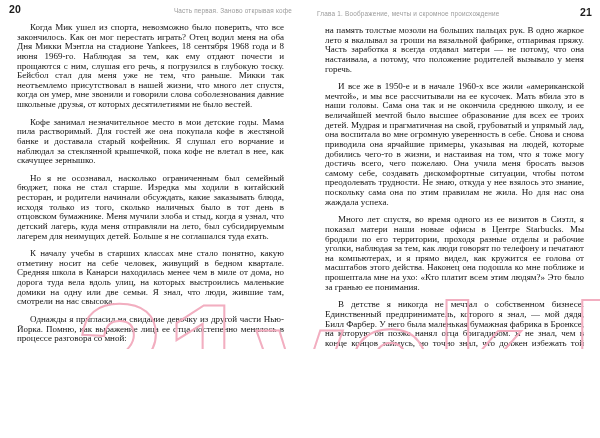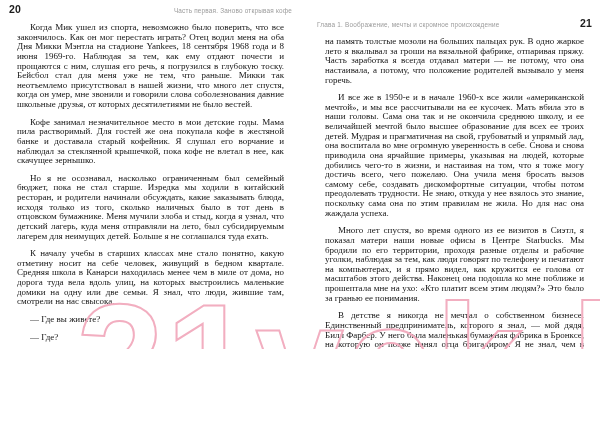--- a/index.html
+++ b/index.html
@@ -3,21 +3,21 @@
 <meta charset="utf-8">
 <style>
   html,body{margin:0;padding:0;background:#ffffff;}
   .screen{
     position:relative;width:600px;height:349px;overflow:hidden;background:#ffffff;
     font-family:"Liberation Serif","DejaVu Serif",serif;
   }
   .spread{position:absolute;inset:0;display:flex;}
   .page{position:relative;box-sizing:border-box;}
   .page-left{width:300px;padding:3px 8px 0 9px;}
-  .page-right{width:300px;padding:17px 8px 0 17px;}
+  .page-right{width:300px;padding:6px 8px 0 17px;}
   .header{
     display:flex;justify-content:space-between;align-items:baseline;
     font-family:"Liberation Sans",sans-serif;height:11px;
   }
   .folio{font-weight:bold;font-size:10.5px;color:#1c1c1c;letter-spacing:0.2px;}
   .running-head{font-size:6.4px;color:#9a9a9a;letter-spacing:0.2px;}
   .body-text{
     margin-top:9px;font-size:9px;line-height:9.62px;text-align:justify;
     color:#141414;
   }
@@ -34,20 +34,21 @@
     <div class="page page-left">
       <div class="header">
         <span class="folio">20</span>
         <span class="running-head">Часть первая.  Заново открывая кофе</span>
       </div>
       <div class="body-text">
         <p>Когда Мик ушел из спорта, невозможно было поверить, что все закончилось. Как он мог перестать играть? Отец водил меня на оба Дня Микки Мэнтла на стадионе Yankees, 18 сентября 1968 года и 8 июня 1969-го. Наблюдая за тем, как ему отдают почести и прощаются с ним, слушая его речь, я погрузился в глубокую тоску. Бейсбол стал для меня уже не тем, что раньше. Микки так неотъемлемо присутствовал в нашей жизни, что много лет спустя, когда он умер, мне звонили и говорили слова соболезнования давние школьные друзья, от которых десятилетиями не было вестей.</p>
         <p>Кофе занимал незначительное место в мои детские годы. Мама пила растворимый. Для гостей же она покупала кофе в жестяной банке и доставала старый кофейник. Я слушал его ворчание и наблюдал за стеклянной крышечкой, пока кофе не влетал в нее, как скачущее зернышко.</p>
         <p>Но я не осознавал, насколько ограниченным был семейный бюджет, пока не стал старше. Изредка мы ходили в китайский ресторан, и родители начинали обсуждать, какие заказывать блюда, исходя только из того, сколько наличных было в тот день в отцовском бумажнике. Меня мучили злоба и стыд, когда я узнал, что детский лагерь, куда меня отправляли на лето, был субсидируемым лагерем для неимущих детей. Больше я не соглашался туда ехать.</p>
         <p>К началу учебы в старших классах мне стало понятно, какую отметину носит на себе человек, живущий в бедном квартале. Средняя школа в Канарси находилась менее чем в миле от дома, но дорога туда вела вдоль улиц, на которых выстроились маленькие домики на одну или две семьи. Я знал, что люди, жившие там, смотрели на нас свысока.</p>
+        <p>Однажды я пригласил на свидание девочку из другой части Нью-Йорка. Помню, как выражение лица ее отца постепенно менялось в процессе разговора со мной:</p>
         <p>— Где вы живете?</p>
         <p>— Где?</p>
         <p>— Бейвью.</p>
         <p>— Где?</p>
         <p>— О!</p>
         <p>Как самому старшему из троих детей мне пришлось взрослеть быстро. Зарабатывать я начал довольно рано. В двенадцать я продавал газеты, позже работал за прилавком в местном кафе. В шестнадцать, окончив школу, я получил работу в торговом районе Манхэттена, в магазине мехов, где должен был растягивать шкуры животных. Работа была жуткой и оставила</p>
       </div>
     </div>
 
     <div class="page page-right">

